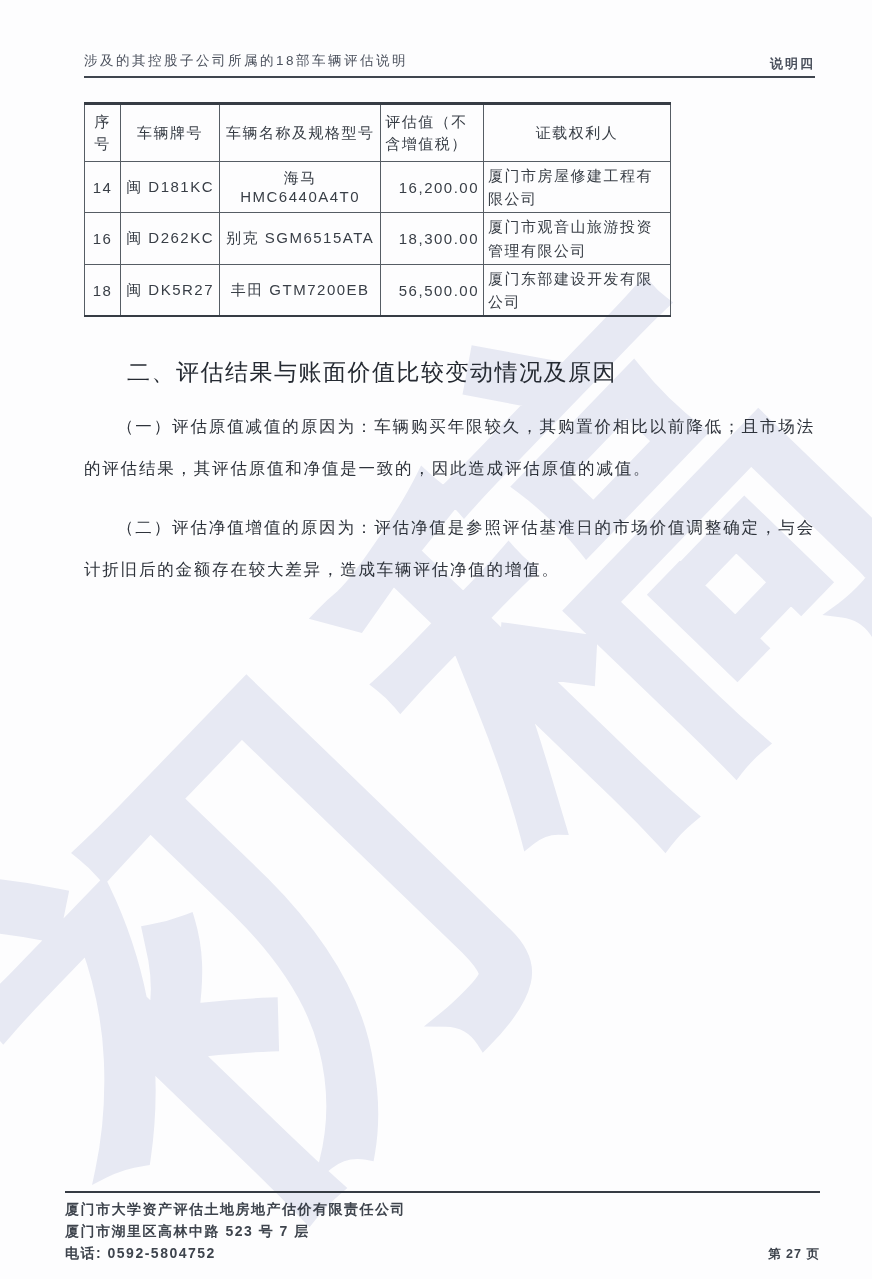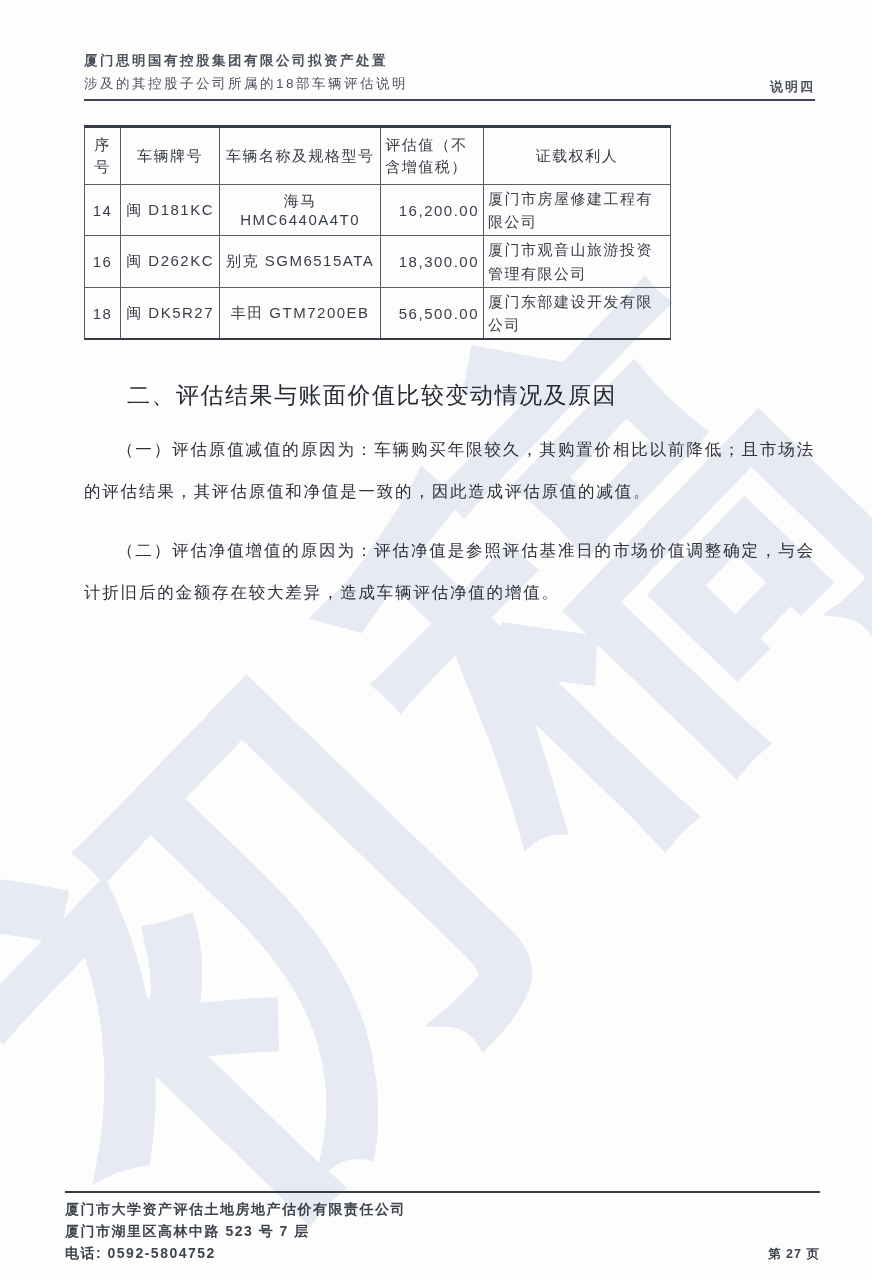--- a/index.html
+++ b/index.html
@@ -103,21 +103,20 @@
 </head>
 <body>
 
 <div class="page">
 
   <div class="watermark">初稿</div>
 
   <div class="content">
 
     <div>
-      <div class="hdr-line1">厦门思明国有控股集团有限公司拟资产处置</div>
       <div class="hdr-row">
         <div class="hdr-line2">涉及的其控股子公司所属的18部车辆评估说明</div>
         <div class="hdr-right">说明四</div>
       </div>
       <div class="hdr-rule"></div>
     </div>
 
     <table class="veh">
       <thead>
         <tr>

